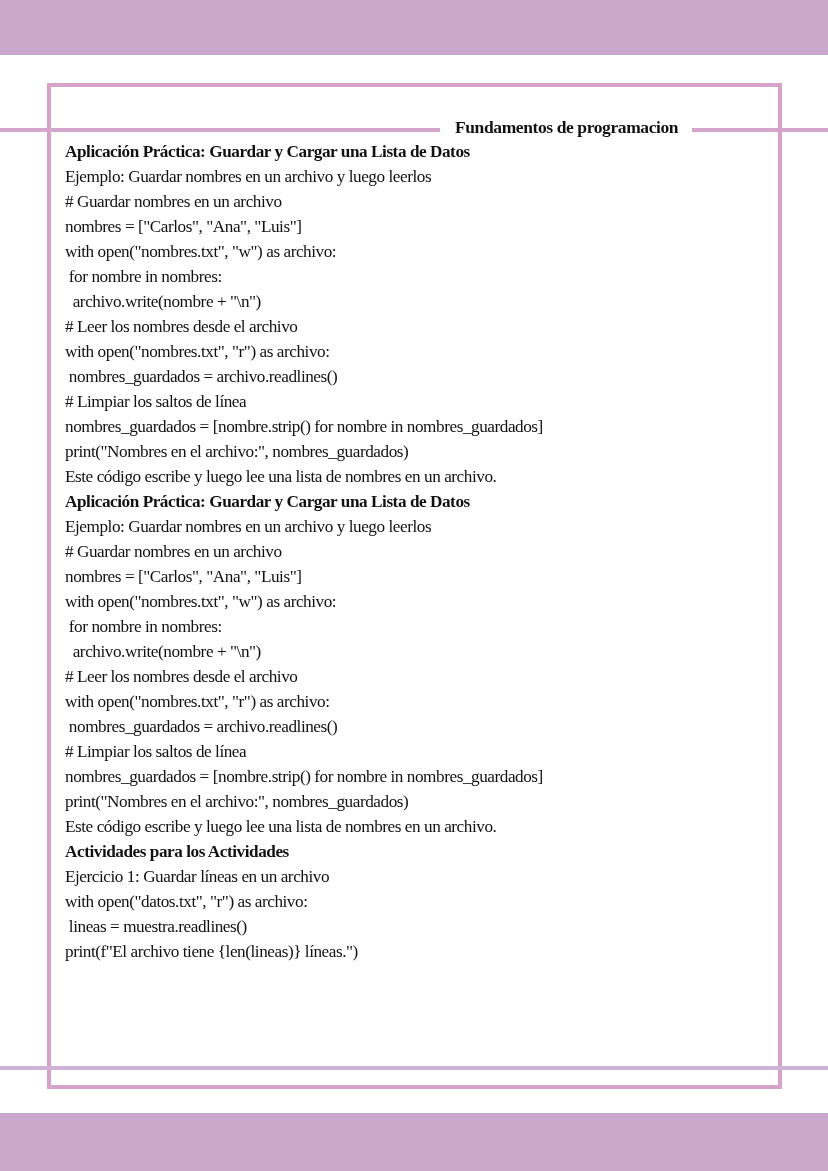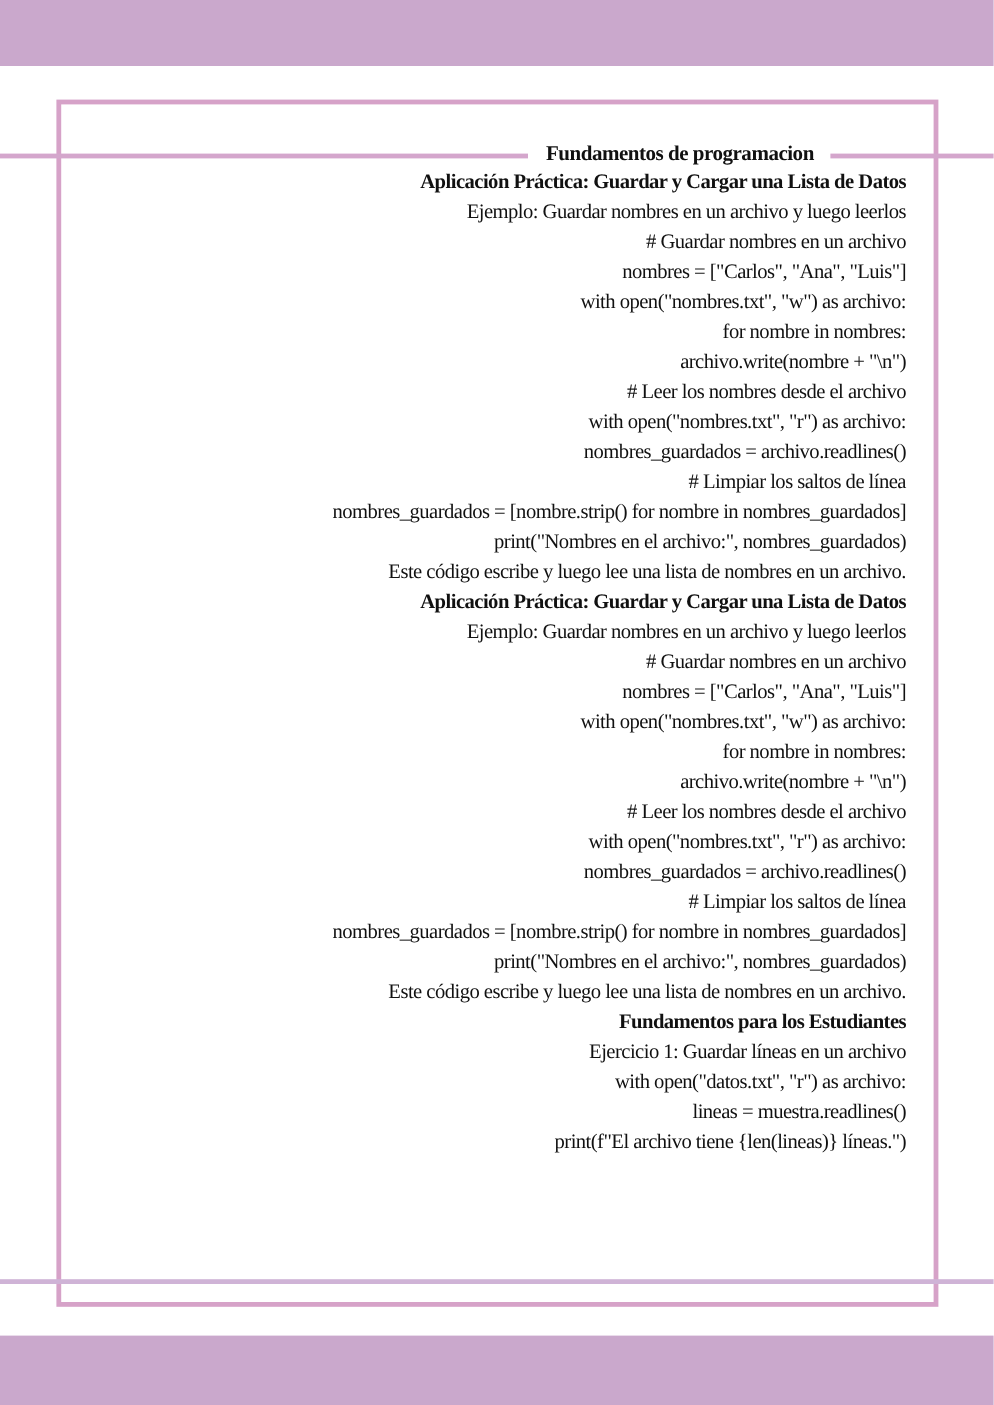--- a/index.html
+++ b/index.html
@@ -20,21 +20,21 @@
     .hline-top-left { left: 0; top: 128px; width: 440px; }
     .hline-top-right { left: 692px; top: 128px; width: 136px; }
     .hline-bottom { left: 0; top: 1066px; width: 828px; height: 4px; background: #cfb3d6; }
     .header-title {
       position: absolute; left: 455px; top: 117px;
       font-size: 17.5px; font-weight: bold; letter-spacing: -0.4px;
       white-space: nowrap;
       font-family: Liberation Serif, serif;
     }
     .content {
-      position: absolute; left: 65px; top: 139px; width: 690px; text-align: right;
+      position: absolute; left: 65px; top: 139px; width: 690px;
     }
     .line {
       height: 25px; line-height: 25px; font-size: 17.2px;
       white-space: pre; letter-spacing: -0.45px;
     }
     .line.bold { font-weight: bold; }
   </style>
 </head>
 <body>
 
@@ -66,21 +66,21 @@
     <div class="line">with open("nombres.txt", "w") as archivo:</div>
     <div class="line"> for nombre in nombres:</div>
     <div class="line">  archivo.write(nombre + "\n")</div>
     <div class="line"># Leer los nombres desde el archivo</div>
     <div class="line">with open("nombres.txt", "r") as archivo:</div>
     <div class="line"> nombres_guardados = archivo.readlines()</div>
     <div class="line"># Limpiar los saltos de línea</div>
     <div class="line">nombres_guardados = [nombre.strip() for nombre in nombres_guardados]</div>
     <div class="line">print("Nombres en el archivo:", nombres_guardados)</div>
     <div class="line">Este código escribe y luego lee una lista de nombres en un archivo.</div>
-    <div class="line bold">Fundamentos para los Estudiantes</div>
+    <div class="line bold">Actividades para los Actividades</div>
     <div class="line">Ejercicio 1: Guardar líneas en un archivo</div>
     <div class="line">with open("datos.txt", "r") as archivo:</div>
     <div class="line"> lineas = muestra.readlines()</div>
     <div class="line">print(f"El archivo tiene {len(lineas)} líneas.")</div>
   </div>
 
 <div class="hline hline-bottom"></div>
 <div class="band band-bottom"></div>
 
 </body></html>

